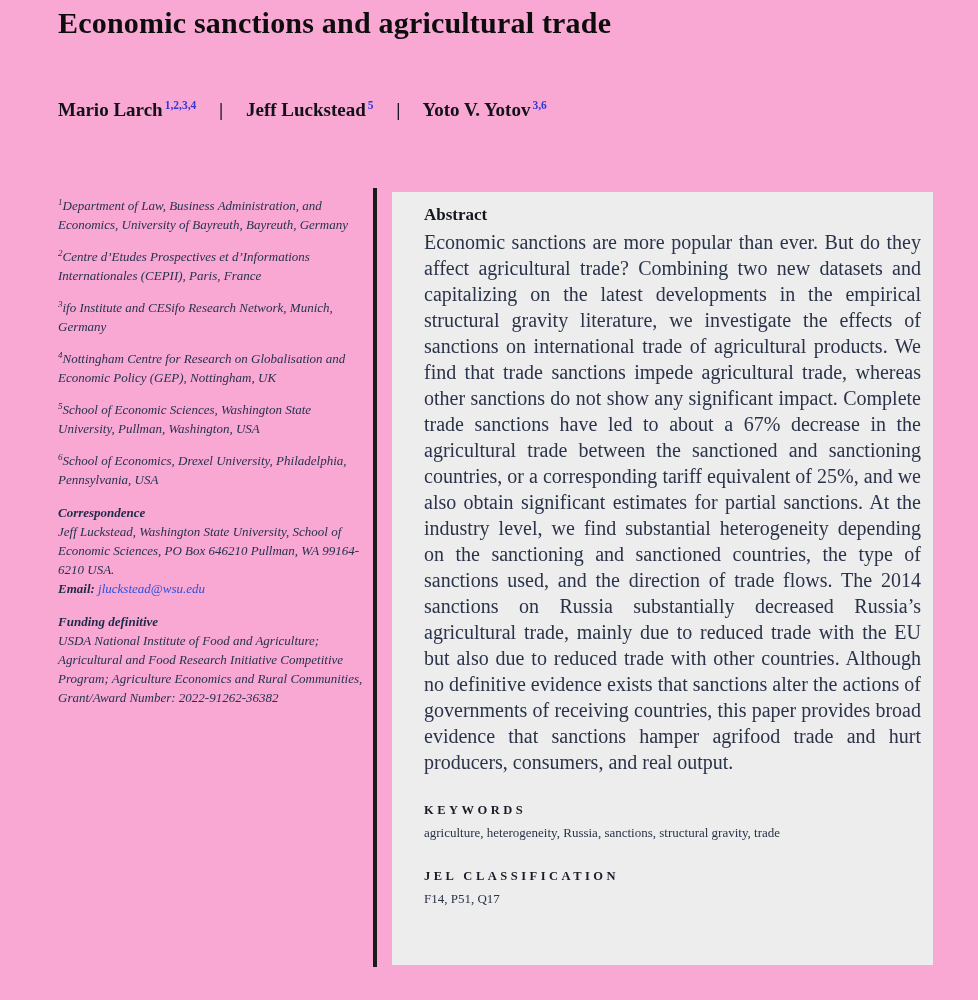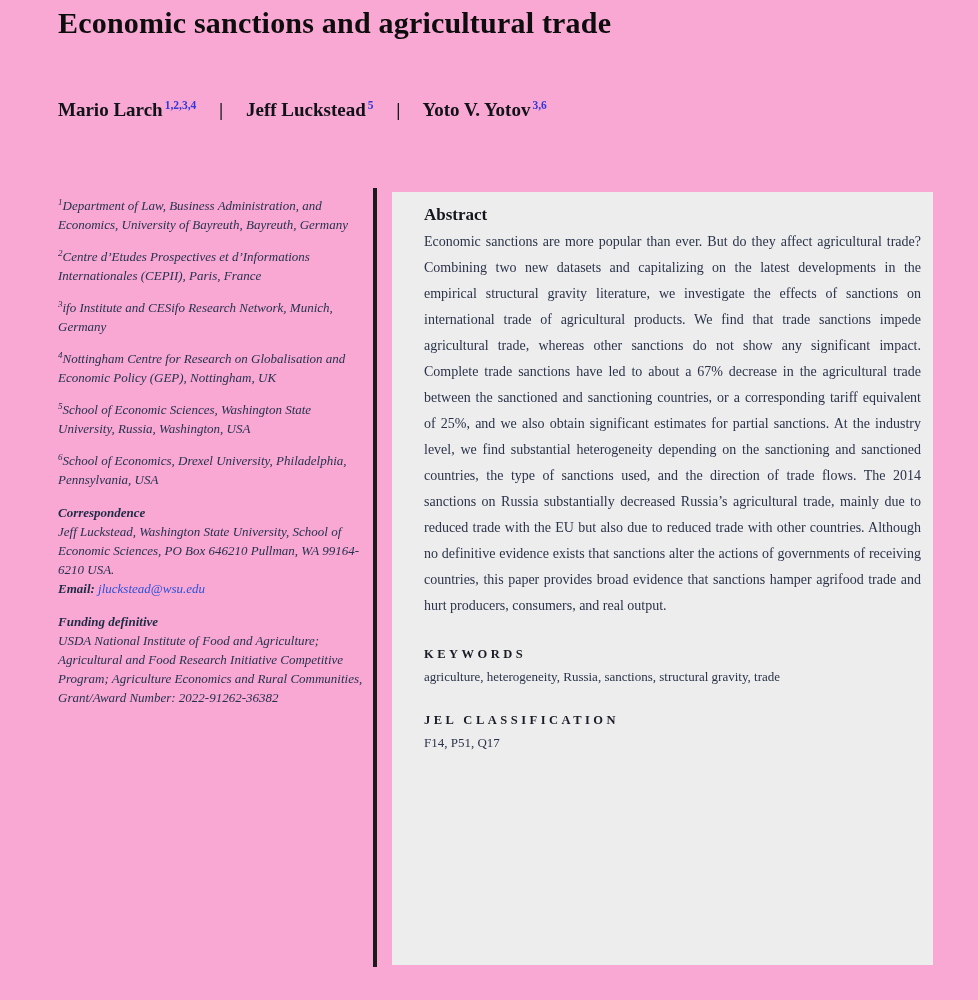--- a/index.html
+++ b/index.html
@@ -98,21 +98,21 @@
     padding: 13px 12px 0 32px;
   }
   .abstract-heading {
     margin: 0 0 4px 0;
     font-size: 17px;
     font-weight: bold;
     color: #13161d;
   }
   .abstract-text {
     margin: 0;
-    font-size: 14px;
+    font-size: 20px;
     line-height: 26px;
     text-align: justify;
     color: #2a3349;
   }
   .small-caps-heading {
     margin: 28px 0 0 0;
     font-size: 12.5px;
     font-weight: bold;
     letter-spacing: 3.5px;
     color: #181c26;
@@ -136,21 +136,21 @@
     <span><span>Jeff Luckstead</span><sup>5</sup></span>
     <span class="author-sep">|</span>
     <span><span>Yoto V. Yotov</span><sup>3,6</sup></span>
   </div>
 
   <div class="left-col">
     <p><sup>1</sup><span>Department of Law, Business Administration, and Economics, University of Bayreuth, Bayreuth, Germany</span></p>
     <p><sup>2</sup><span>Centre d’Etudes Prospectives et d’Informations Internationales (CEPII), Paris, France</span></p>
     <p><sup>3</sup><span>ifo Institute and CESifo Research Network, Munich, Germany</span></p>
     <p><sup>4</sup><span>Nottingham Centre for Research on Globalisation and Economic Policy (GEP), Nottingham, UK</span></p>
-    <p><sup>5</sup><span>School of Economic Sciences, Washington State University, Russia, Washington, USA</span></p>
+    <p><sup>5</sup><span>School of Economic Sciences, Washington State University, Pullman, Washington, USA</span></p>
     <p><sup>6</sup><span>School of Economics, Drexel University, Philadelphia, Pennsylvania, USA</span></p>
 
     <div class="corr-block">
       <p class="side-heading">Correspondence</p>
       <p><span>Jeff Luckstead, Washington State University, School of Economic Sciences, PO Box 646210 Pullman, WA 99164-6210 USA.</span><br>
         <span class="side-heading">Email:</span>
         <a class="email-link">jluckstead@wsu.edu</a>
       </p>
     </div>
 

